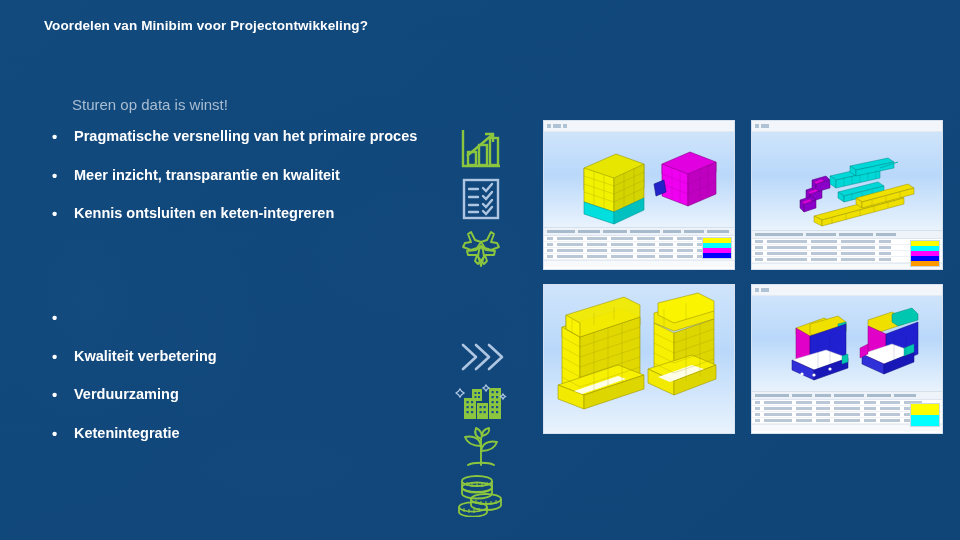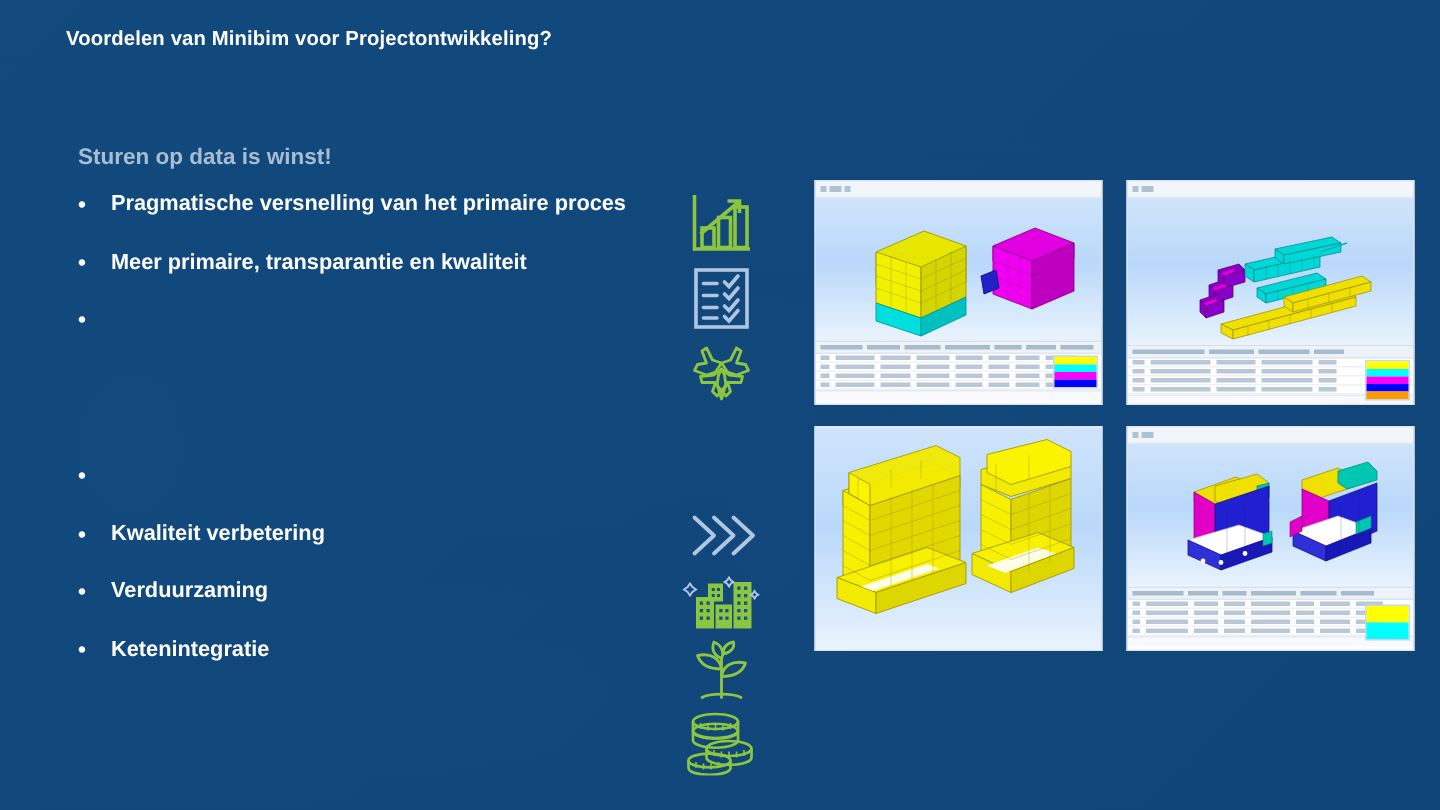--- a/index.html
+++ b/index.html
@@ -37,22 +37,23 @@
 
   .title {
     position: absolute; left: 44px; top: 18px;
     font-size: 13.5px; font-weight: bold; color: #ffffff;
     letter-spacing: .1px;
     text-align: center;
   }
 
   .section { position: absolute; left: 52px; }
   .section-heading {
-    font-size: 15px; color: #a9bdd2; font-weight: bold;
+    font-size: 15px; color: #a9bdd2; font-weight: normal;
     margin-bottom: 16px;
+    margin-left: 20px;
   }
   .bullets { list-style: none; }
   .bullet {
     display: flex; align-items: flex-start;
     color: #ffffff; font-size: 14.5px; font-weight: bold;
     margin-bottom: 22px;
   }
   .bullet .dot {
     width: 22px; flex: 0 0 22px;
     font-size: 15px; line-height: 1.1; color: #ffffff;
@@ -115,24 +116,25 @@
 
     <div class="section" style="top:96px;">
       <div class="section-heading">Sturen op data is winst!</div>
       <ul class="bullets">
         <li class="bullet">
           <span class="dot">•</span>
           <span class="btext">Pragmatische versnelling van het primaire proces</span>
         </li>
         <li class="bullet">
           <span class="dot">•</span>
-          <span class="btext">Meer primaire, transparantie en kwaliteit</span>
+          <span class="btext">Meer inzicht, transparantie en kwaliteit</span>
         </li>
         <li class="bullet">
           <span class="dot">•</span>
+          <span class="btext">Kennis ontsluiten en keten-integreren</span>
         </li>
       </ul>
     </div>
 
     <div class="icon-col" style="left:458px; top:126px;">
       <svg class="ic" width="46" height="46" viewBox="0 0 46 46">
         <g fill="none" stroke="#8cc63f" stroke-width="2.4">
           <path d="M5 4 V40 H42"></path>
           <rect x="10" y="26" width="8" height="13"></rect>
           <rect x="21" y="19" width="8" height="20"></rect>

